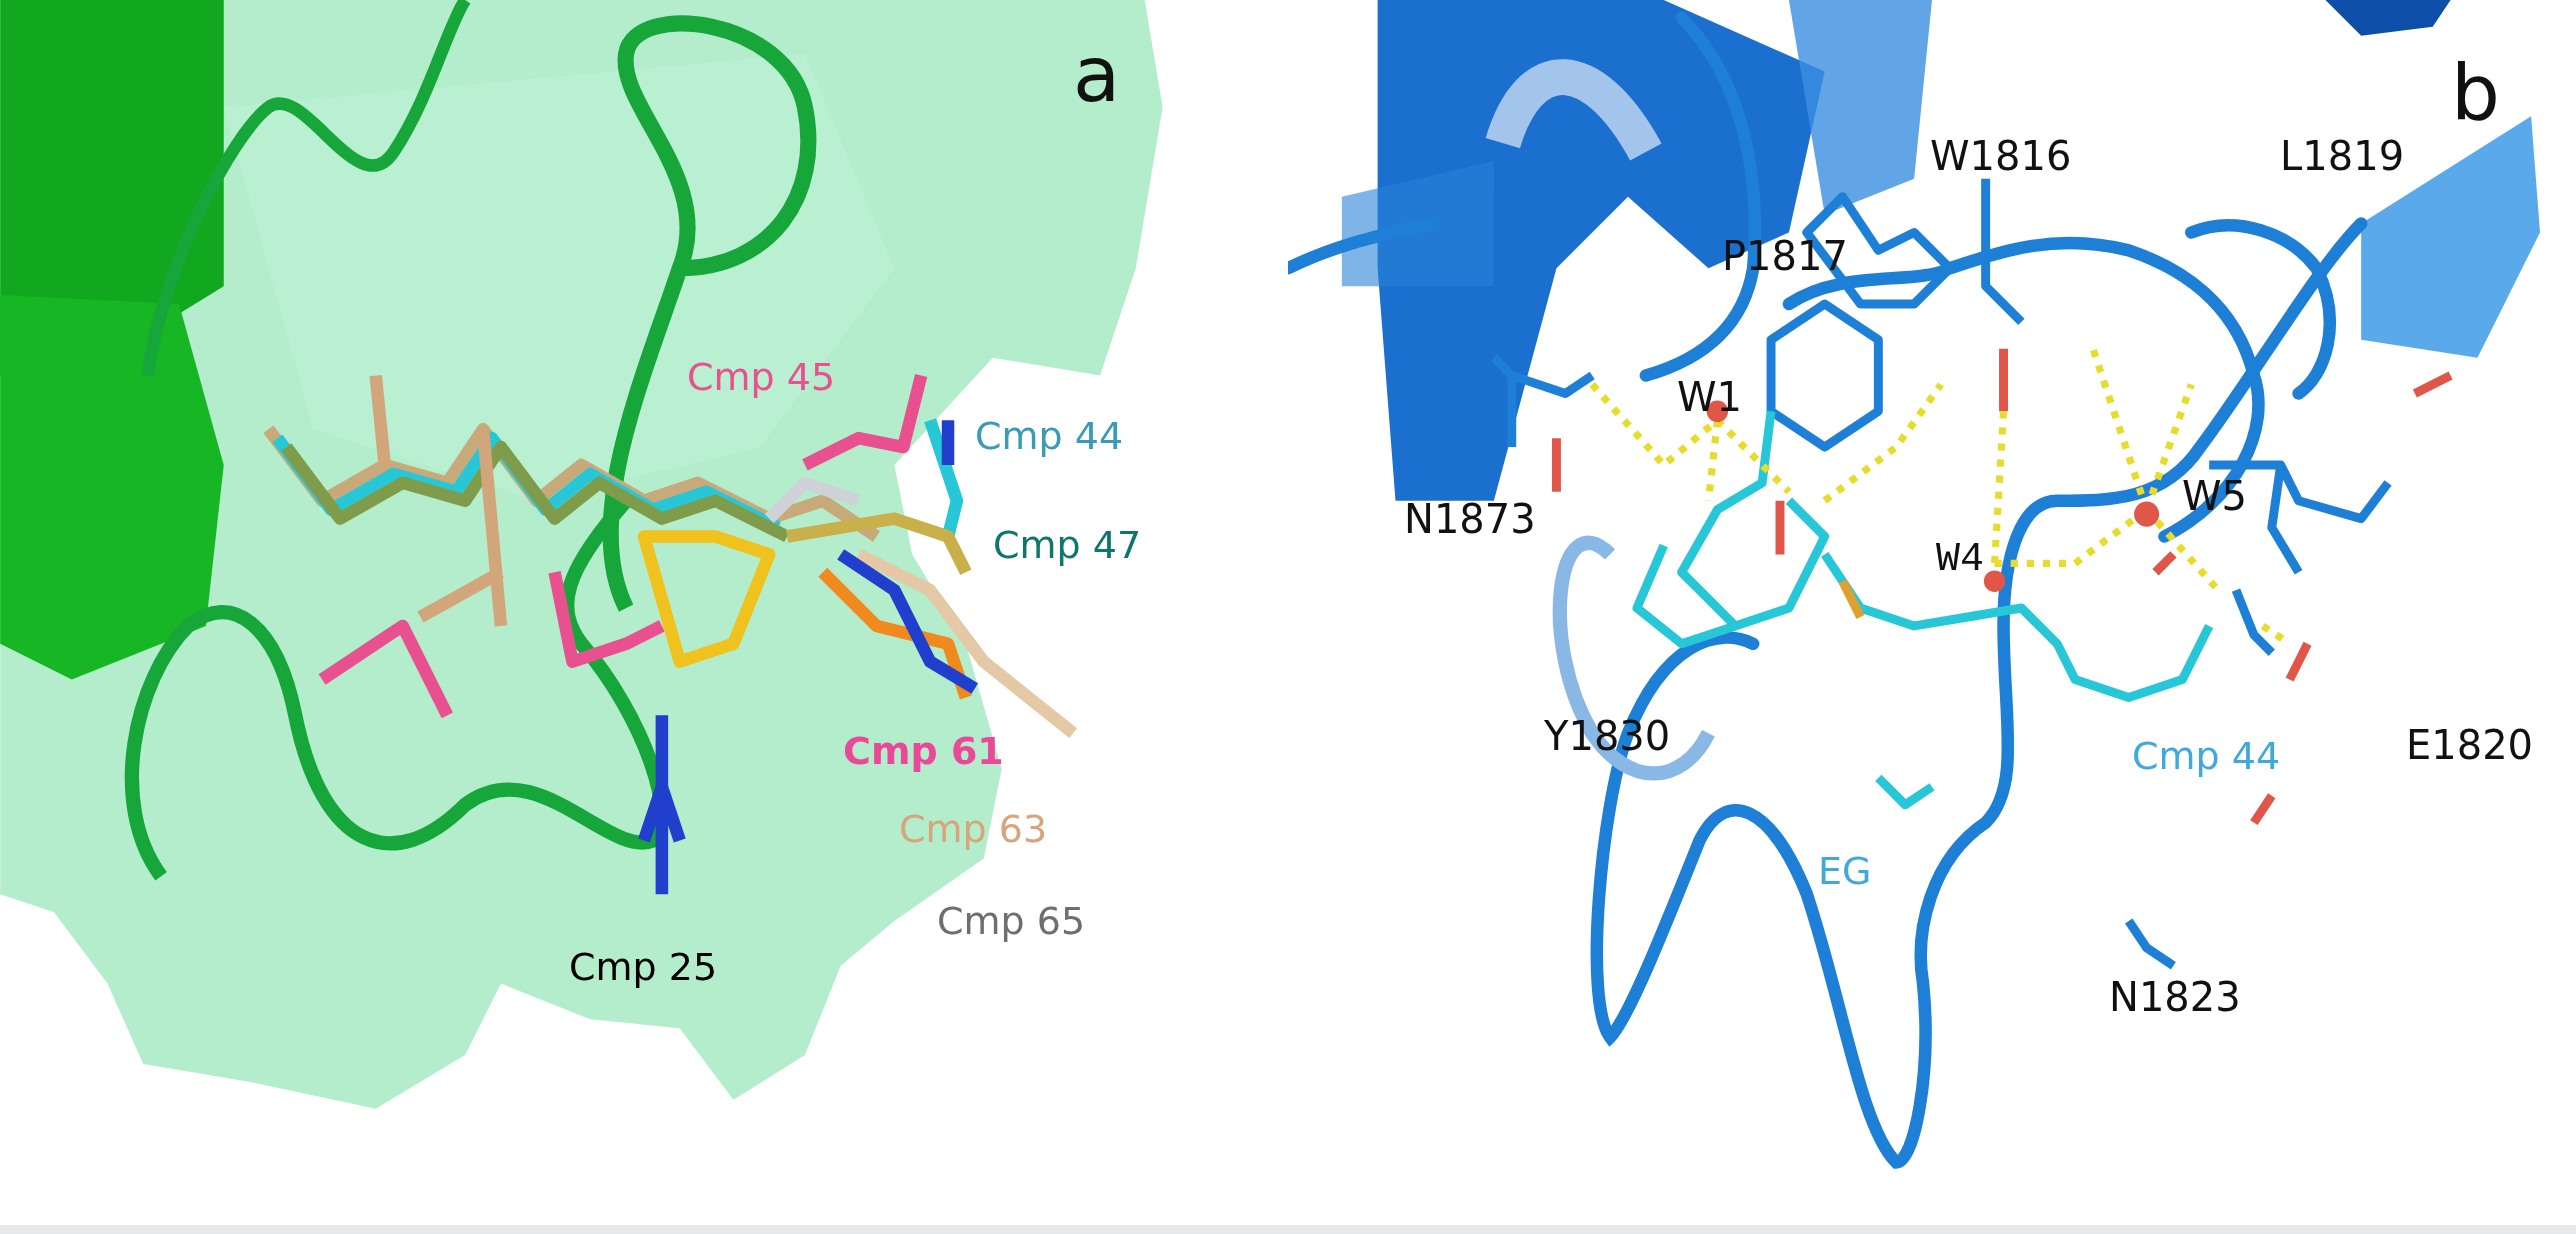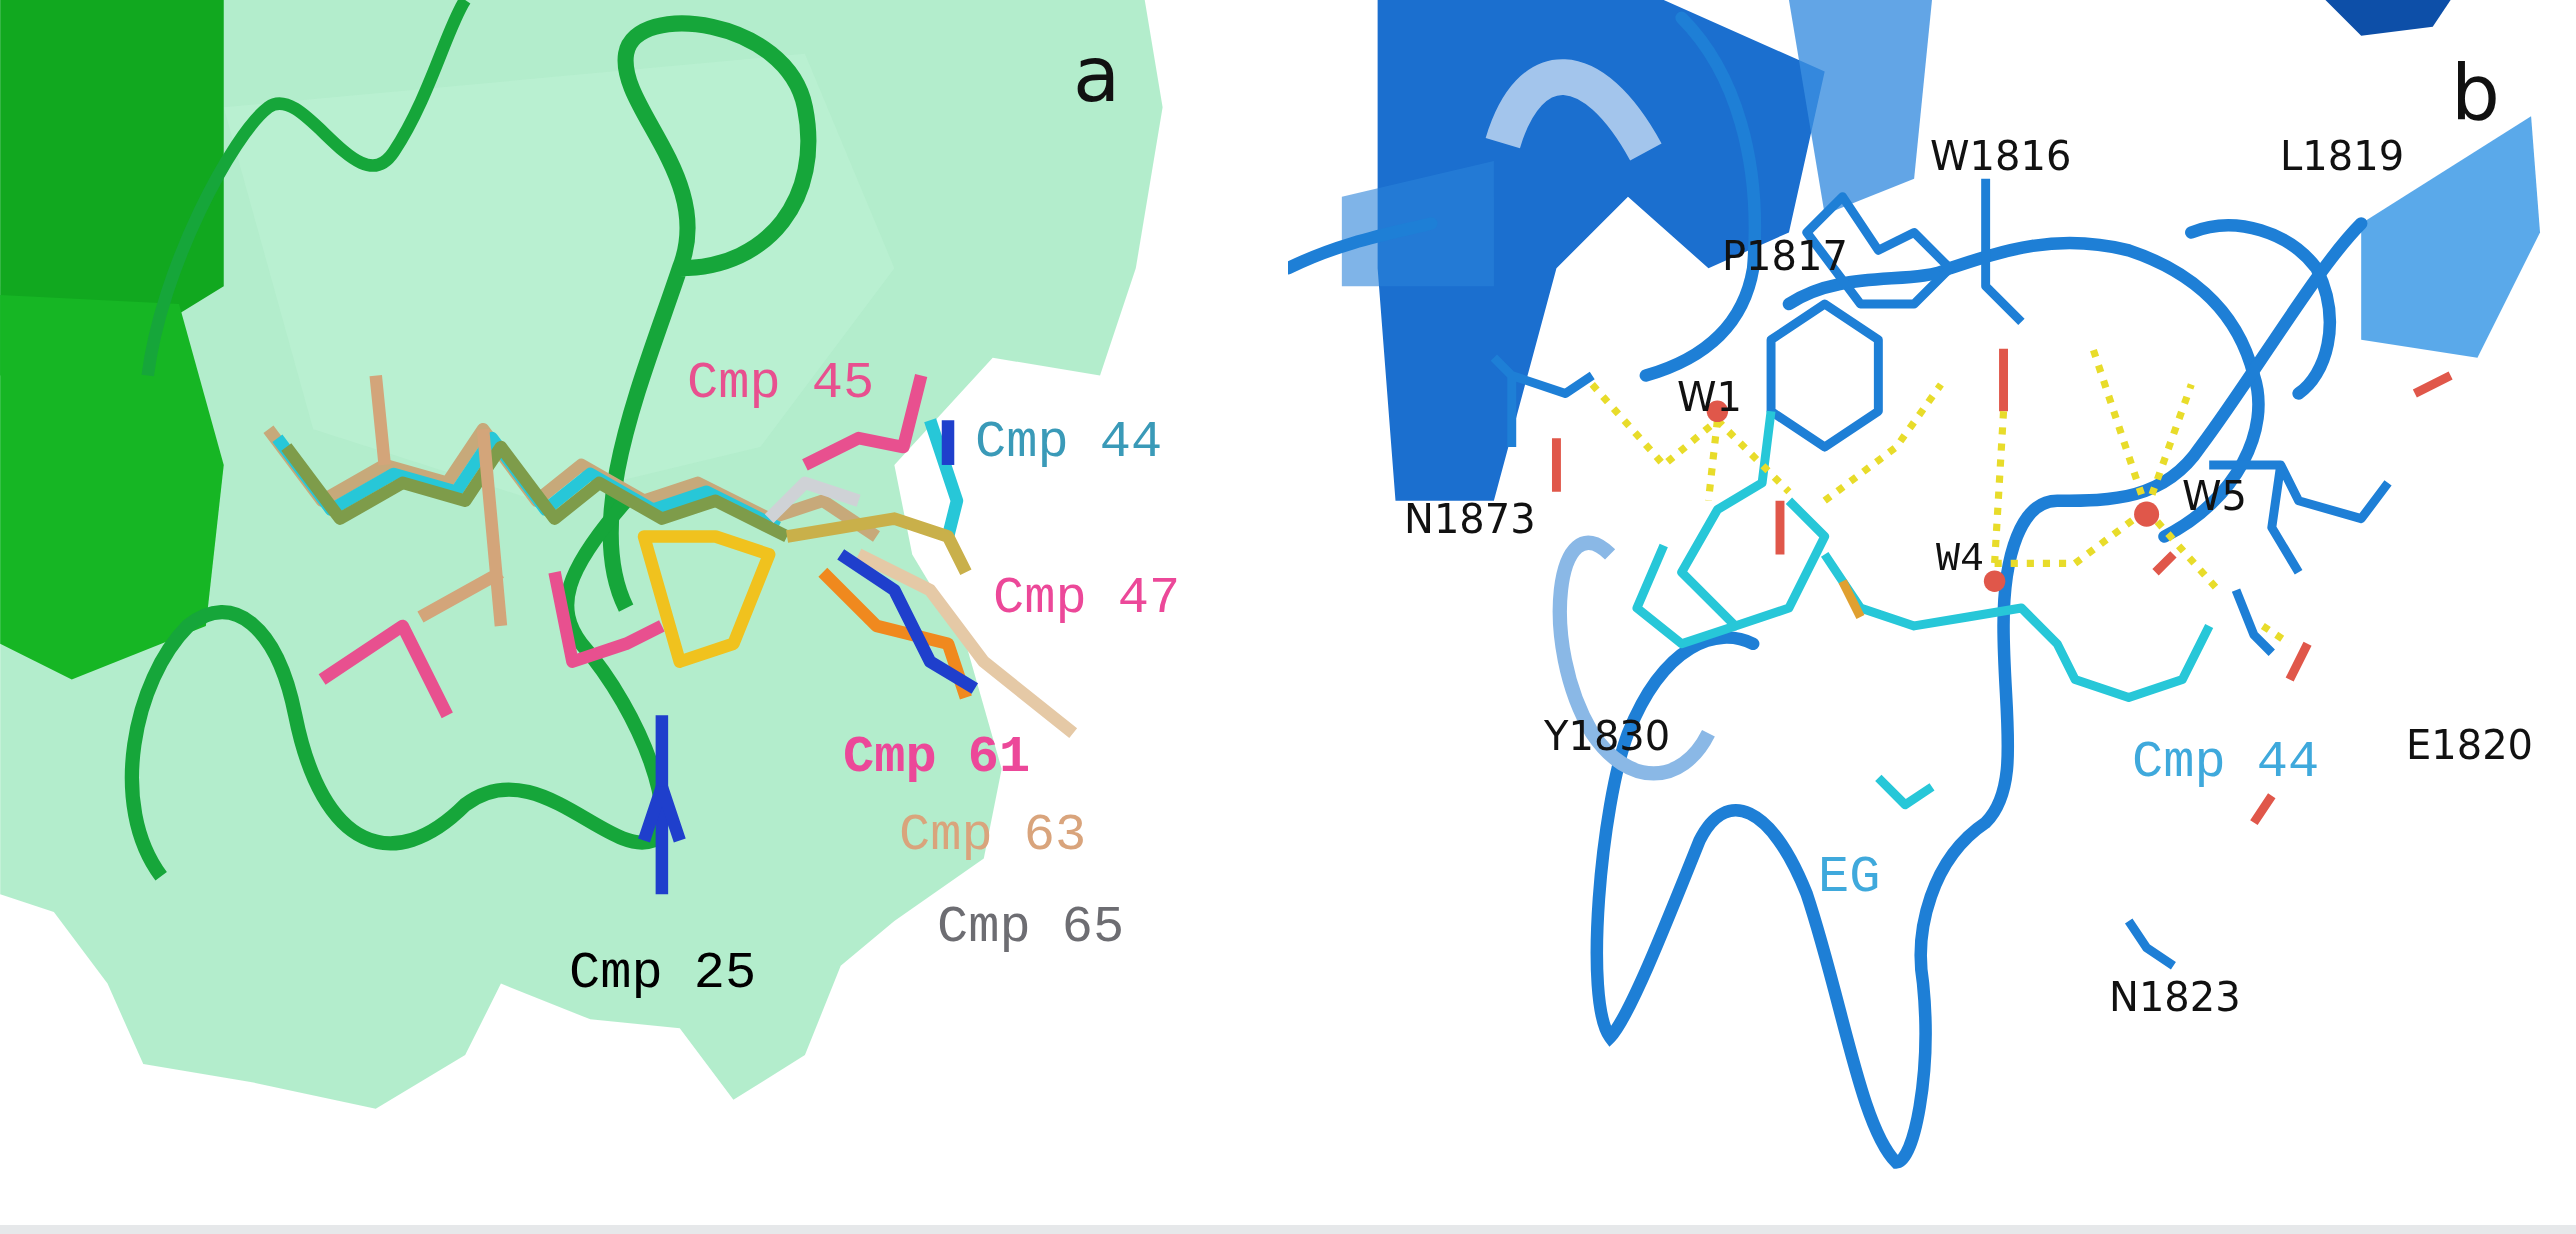--- a/index.html
+++ b/index.html
@@ -3,21 +3,21 @@
 <meta charset="utf-8">
 <style>
   html,body{margin:0;padding:0;background:#ffffff;}
   body{width:2576px;height:1234px;position:relative;overflow:hidden;font-family:"DejaVu Sans","Liberation Sans",sans-serif;}
   .panel{position:absolute;top:0;height:1225px;}
   #panel-a{left:0;width:1288px;}
   #panel-b{left:1288px;width:1288px;}
   svg{position:absolute;left:0;top:0;}
   .lbl{position:absolute;white-space:nowrap;line-height:1;}
   .panel-letter{font-size:77px;color:#111;}
-  .cmp{font-size:52px;font-family:Liberation Mono, monospace;}
+  .cmp{font-size:38px;}
   .res{font-size:40px;color:#111;}
   .bottom-rule{position:absolute;left:0;bottom:0;width:2576px;height:9px;background:#e6e8ea;}
 </style>
 </head>
 <body>
 
 <div class="panel" id="panel-a">
   <svg width="1288" height="1225" viewBox="0 0 1440 1370">
 
     <path d="M0,0 L1280,0 L1300,120 L1270,300 L1230,420 L1110,400 L1000,520 L1020,620 L1080,720 L1120,860 L1100,960 L1000,1030 L940,1080 L900,1180 L820,1230 L760,1150 L660,1140 L560,1100 L520,1180 L420,1240 L280,1210 L160,1190 L120,1100 L60,1020 L0,1000 Z" fill="#a6eac3" opacity="0.85"></path>
@@ -48,21 +48,21 @@
       <path d="M860,580 L900,540 L960,560" stroke="#cfd2d6"></path>
       <path d="M740,800 L740,1000" stroke="#1f3fcc"></path>
       <path d="M740,880 L720,940 M740,880 L760,940" stroke="#1f3fcc"></path>
     </g>
   </svg>
 
   <div class="lbl panel-letter" style="left:1073px;top:36px;">a</div>
 
   <div class="lbl cmp" style="left:687px;top:358px;color:#e8508f;">Cmp 45</div>
   <div class="lbl cmp" style="left:975px;top:417px;color:#3a9ab8;">Cmp 44</div>
-  <div class="lbl cmp" style="left:993px;top:526px;color:#ec4899;margin-top:47px;">Cmp 47</div>
+  <div class="lbl cmp" style="left:993px;top:526px;color:#0f766e;">Cmp 47</div>
   <div class="lbl cmp" style="left:843px;top:732px;color:#ec4899;font-weight:bold;">Cmp 61</div>
   <div class="lbl cmp" style="left:899px;top:810px;color:#d9a47c;">Cmp 63</div>
   <div class="lbl cmp" style="left:937px;top:902px;color:#6d6d72;text-align:right;">Cmp 65</div>
   <div class="lbl cmp" style="left:569px;top:948px;color:#000000;">Cmp 25</div>
 </div>
 
 <div class="panel" id="panel-b">
   <svg width="1288" height="1225" viewBox="0 0 1440 1370">
 
     <path d="M100,0 L420,0 L600,80 L560,260 L470,300 L380,220 L300,300 L230,560 L120,560 L100,300 Z" fill="#1b6fcf"></path>

